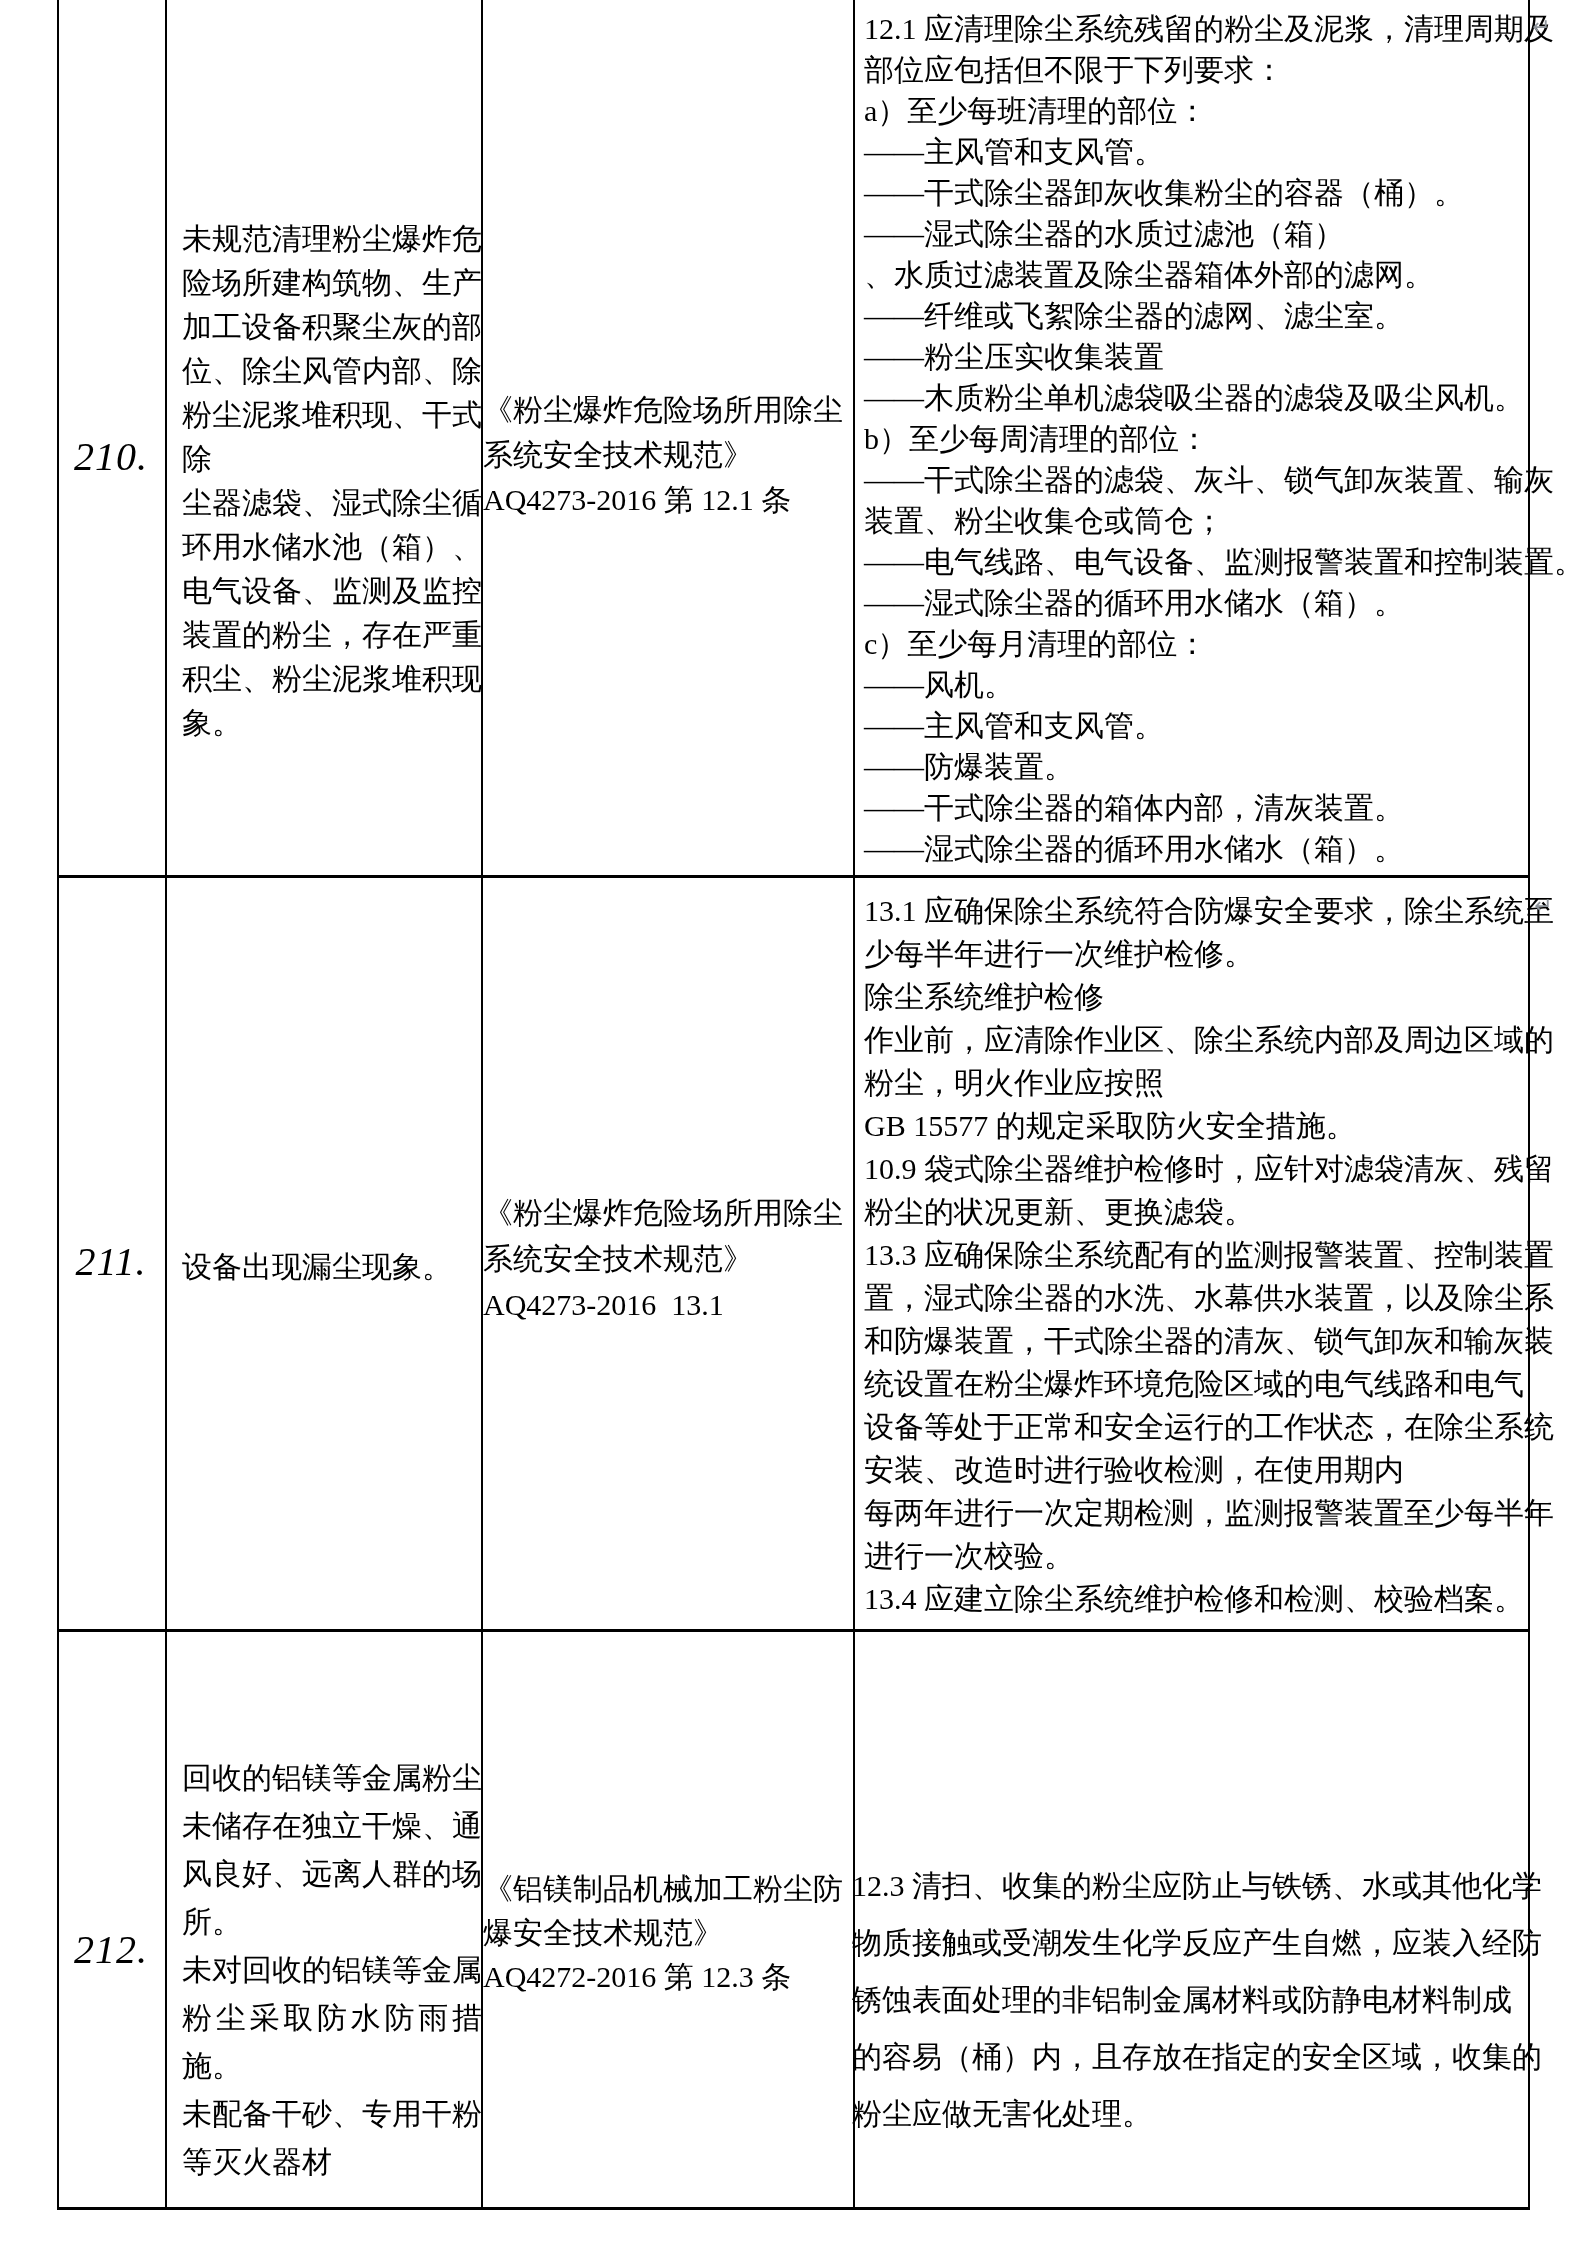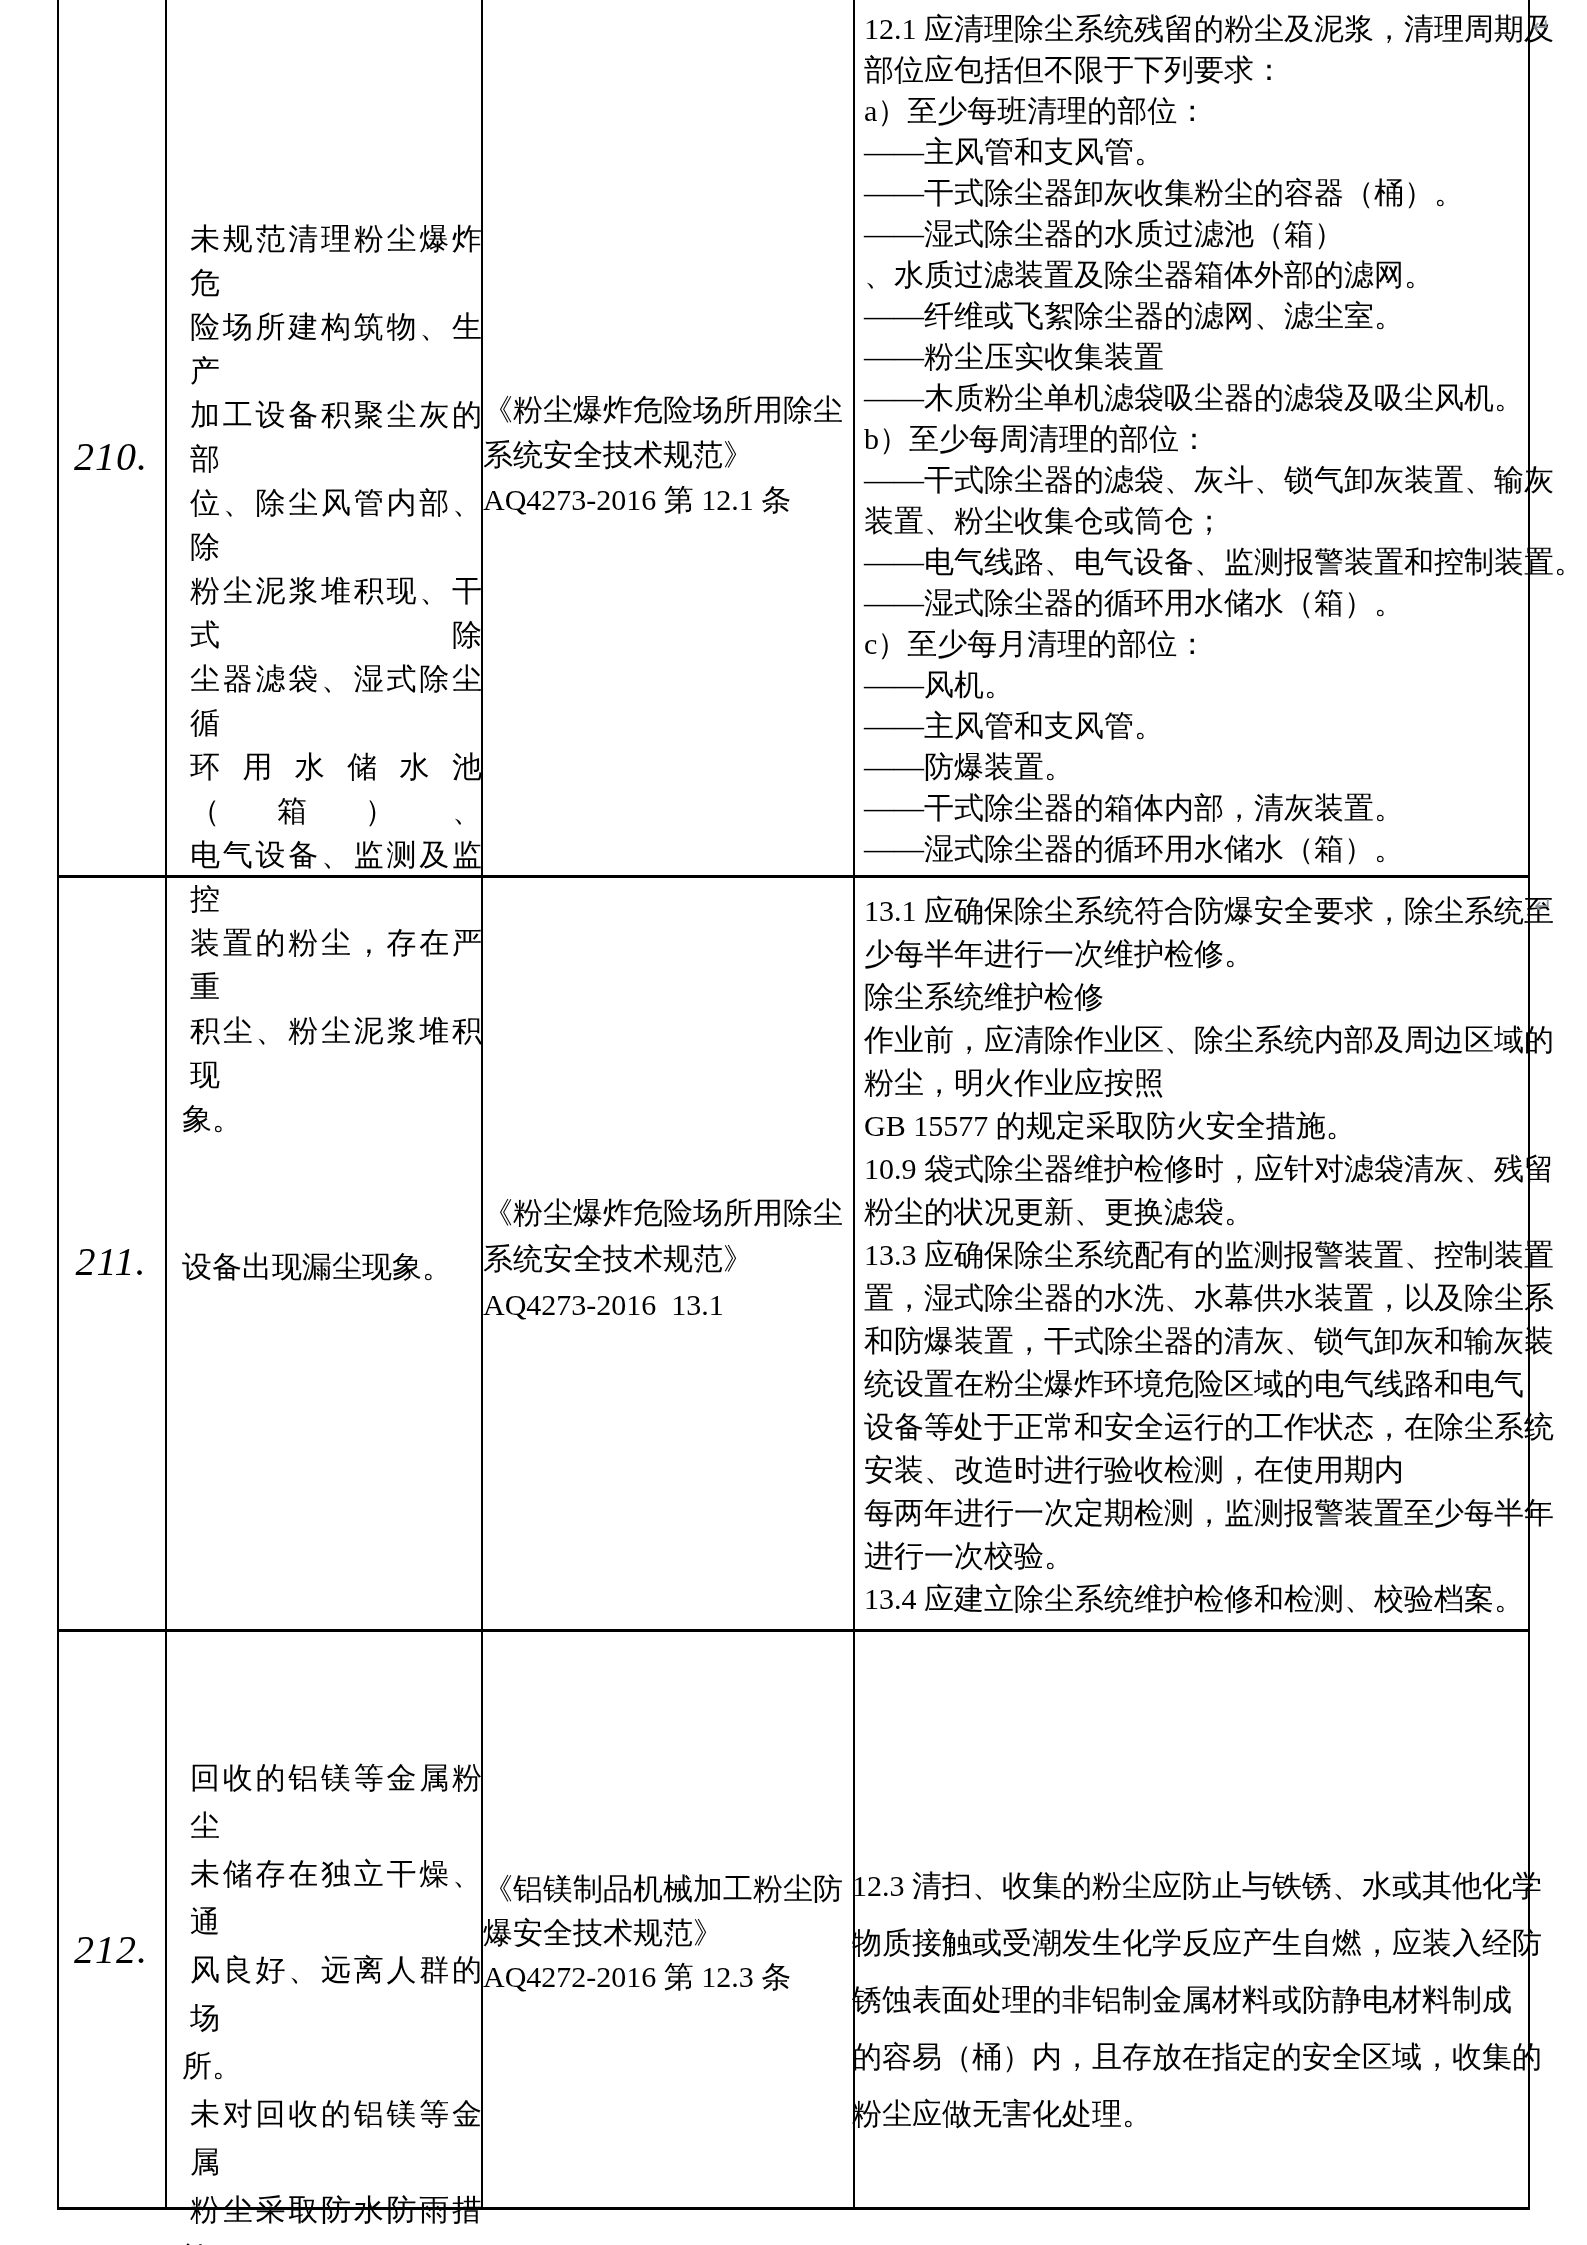--- a/index.html
+++ b/index.html
@@ -9,21 +9,21 @@
     background:#ffffff;
     overflow:hidden;
     font-family:"Liberation Serif","DejaVu Serif",serif;
     color:#000;
   }
   .vline{position:absolute;top:0;width:2px;height:2209px;background:#000;}
   .hline{position:absolute;left:57px;width:1473px;height:3px;background:#000;}
   .cell{position:absolute;font-size:30px;}
   .num{width:108px;text-align:center;font-size:40px;letter-spacing:1px;font-style:italic;}
   .tl{white-space:pre;}
-  .tl.j{white-space:normal;text-align:justify;text-align-last:justify;margin-left:8px;}
+  .tl.j{white-space:normal;text-align:justify;text-align-last:justify;}
   .pmark{
     position:absolute;
     font-family:"DejaVu Sans",sans-serif;
     font-size:22px;color:#8f959c;
   }
 </style>
 </head>
 <body>
 
 <div class="page">

